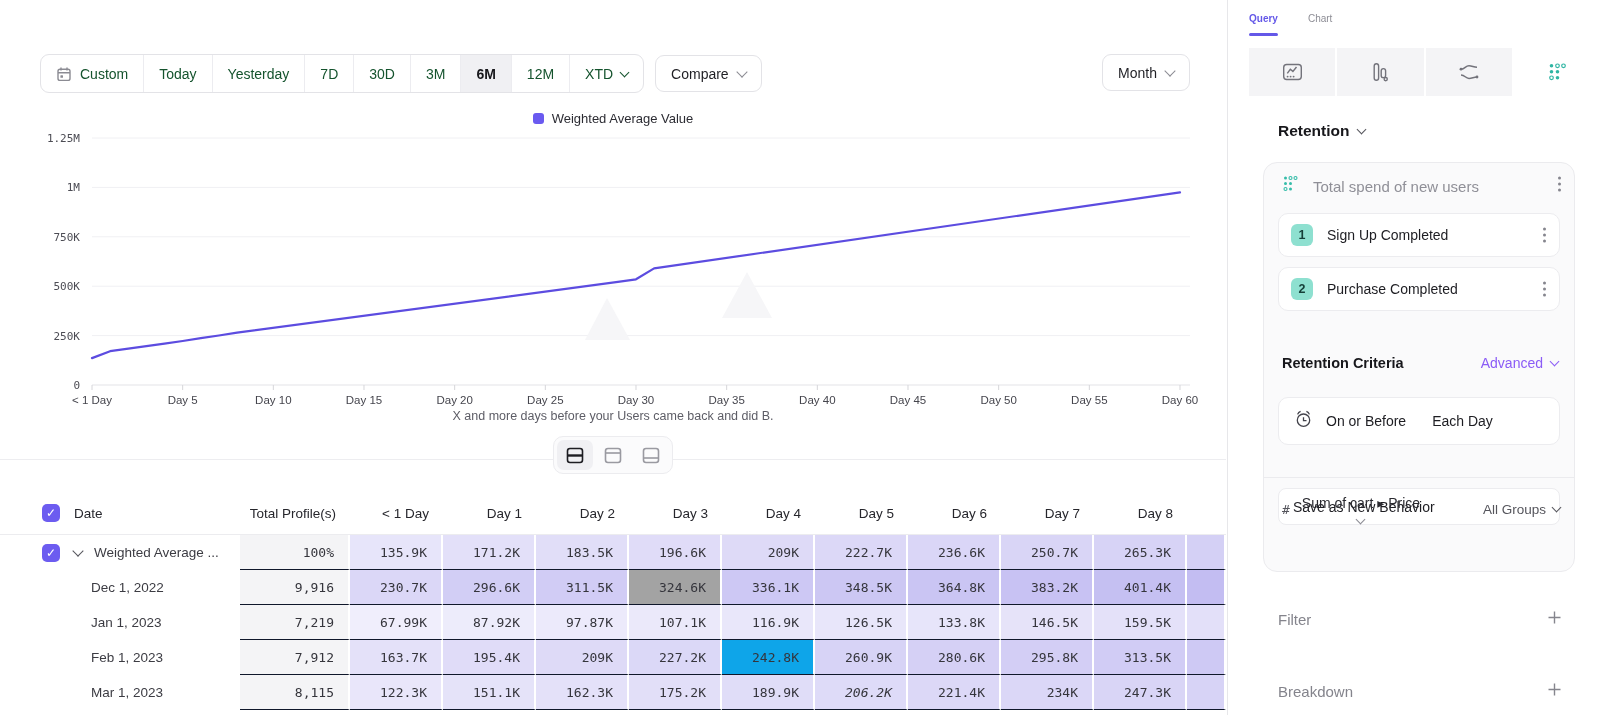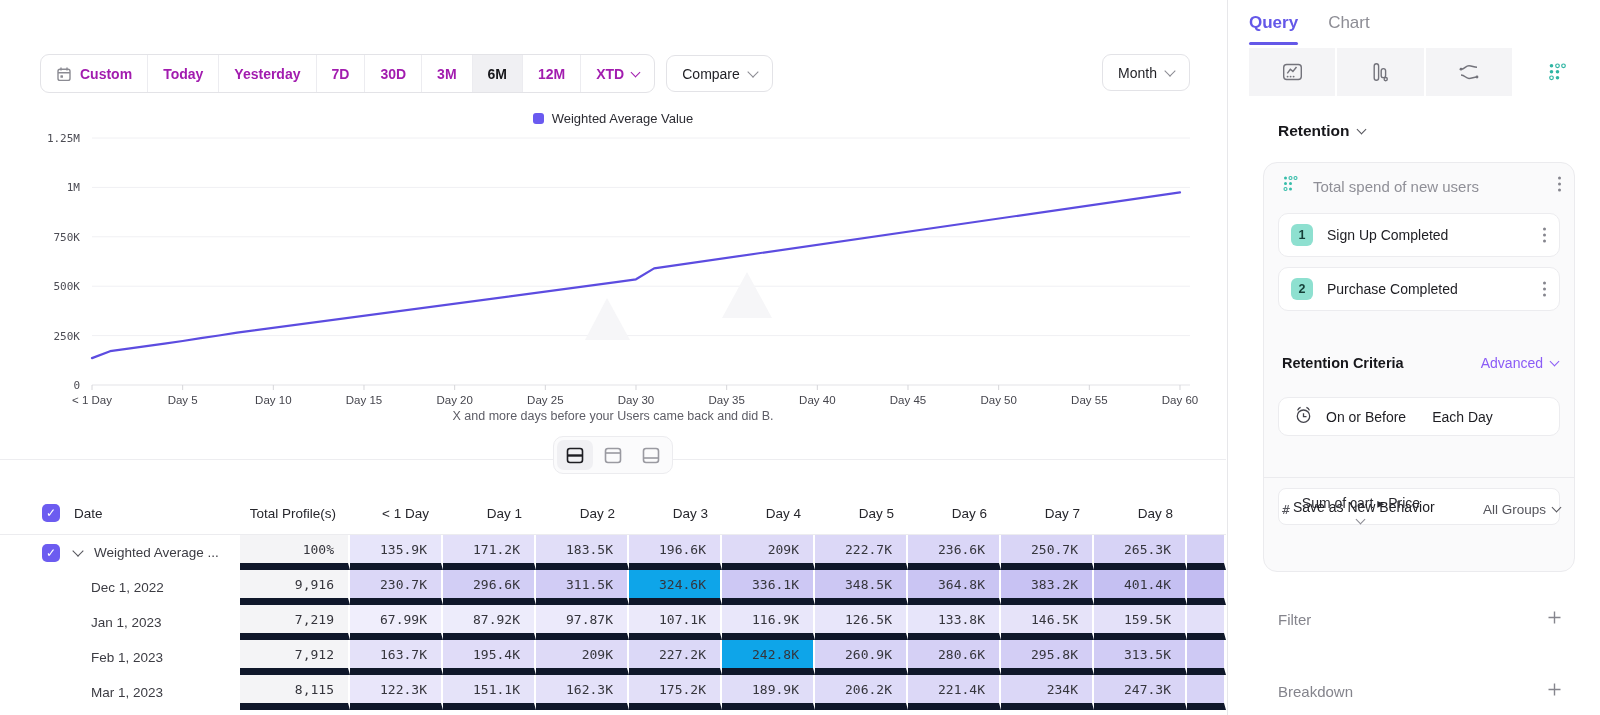--- a/index.html
+++ b/index.html
@@ -2,21 +2,21 @@
 <html><head>
 <meta charset="utf-8">
 <style>
   html,body{margin:0;padding:0;background:#fff;}
   .app{position:relative;width:1600px;height:715px;background:#fff;overflow:hidden;
        font-family:"Liberation Sans",sans-serif;color:#1f1f24;}
   
   .main{position:absolute;left:0;top:0;width:1226px;height:715px;}
   .toolbar{position:absolute;top:54px;left:40px;display:flex;gap:11px;align-items:center;}
   .segctl{display:flex;align-items:stretch;height:37px;border:1px solid #e3e3e7;border-radius:9px;background:#fff;overflow:hidden;}
-  .seg{display:flex;align-items:center;gap:8px;padding:0 15px;font-size:14px;color:#a21caf;cursor:pointer;border-left:1px solid #ececf0;white-space:nowrap;font-weight:bold;}
+  .seg{display:flex;align-items:center;gap:8px;padding:0 15px;font-size:14px;color:#14532d;cursor:pointer;border-left:1px solid #ececf0;white-space:nowrap;}
   .seg:first-child{border-left:none;}
   .seg.selected{background:#f0f0f3;color:#17171b;font-weight:bold;}
   .btn{display:flex;align-items:center;gap:9px;height:37px;padding:0 15px;border:1px solid #e3e3e7;border-radius:9px;background:#fff;font-size:14px;color:#1f1f24;cursor:pointer;font-family:inherit;}
   .toolbar-right{position:absolute;top:54px;right:36px;display:flex;gap:11px;}
   .chev{display:inline-block;width:7px;height:7px;border-right:1.7px solid currentColor;border-bottom:1.7px solid currentColor;transform:rotate(45deg);margin-top:-3px;}
   .chev.sm{width:6px;height:6px;}
   .muted{color:#8b8b93;}
   .legend{position:absolute;top:111px;left:0;width:1226px;display:flex;justify-content:center;align-items:center;gap:8px;font-size:13px;color:#2c2c33;}
   .legend .swatch{width:11px;height:11px;border-radius:3px;background:#6a5af0;}
   #chart-svg{position:absolute;top:105px;left:0;}
@@ -30,28 +30,28 @@
   
   .rtable{position:absolute;top:492px;left:0;width:1226px;}
   .trow{display:flex;height:35px;}
   .trow.head{height:42px;border-bottom:1px solid #ececef;}
   .c-date{width:240px;display:flex;align-items:center;padding-left:42px;box-sizing:border-box;font-size:13.5px;color:#3c3c43;}
   .c-total,.c-day{display:flex;align-items:center;justify-content:flex-end;padding-right:14px;box-sizing:border-box;}
   .c-total{width:110px;}
   .c-day{width:93px;}
   .c-sliver{flex:1;}
   .trow.head .c-total,.trow.head .c-day{font-size:13.5px;color:#26262c;background:#fff;font-family:"Liberation Sans",sans-serif;}
-  .num{font-family:"DejaVu Sans Mono",monospace;font-size:13px;color:#35353c;border-right:2px solid #fff;border-bottom:7px solid #0f172a;}
+  .num{font-family:"DejaVu Sans Mono",monospace;font-size:13px;color:#35353c;border-right:2px solid #fff;border-bottom:1px solid #0f172a;}
   .cbx{width:18px;height:18px;border-radius:5px;background:#6c5cf0;display:flex;align-items:center;justify-content:center;color:#fff;font-size:12px;cursor:pointer;flex:0 0 auto;}
   .expander{width:7px;height:7px;border-right:1.6px solid #55555c;border-bottom:1.6px solid #55555c;transform:rotate(45deg);margin:0 12px 3px 14px;cursor:pointer;}
   .datelab{margin-left:49px;}
   
   .side{position:absolute;left:1227px;top:0;right:0;bottom:0;background:#fff;border-left:1px solid #e7e7ea;}
   .q-tabs{position:absolute;top:0;left:21px;display:flex;gap:30px;}
-  .qtab{padding-top:13px;font-size:17px;color:#8d8d95;cursor:pointer;}
+  .qtab{padding-top:13px;font-size:10px;color:#8d8d95;cursor:pointer;}
   .qtab.active{color:#6458e8;font-weight:bold;}
   .qtab.active::after{content:'';display:block;height:3px;background:#6458e8;border-radius:2px;margin-top:9px;}
   .view-tabs{position:absolute;top:48px;left:21px;right:0;height:48px;display:flex;}
   .vtab{flex:1;display:flex;align-items:center;justify-content:center;background:#f4f4f6;border-right:2px solid #fff;cursor:pointer;}
   .vtab:last-child{border-right:none;}
   .vtab.active{background:#fff;}
   .sec-title{position:absolute;top:122px;left:50px;display:flex;align-items:center;gap:9px;font-size:15.5px;font-weight:bold;color:#17171b;}
   .sec-title .chev{color:#55555c;}
   .qcard{position:absolute;left:35px;top:162px;width:312px;height:410px;background:#fafafb;border:1px solid #ebebee;border-radius:14px;box-sizing:border-box;}
   .qcard-title{position:absolute;top:12px;left:18px;right:12px;display:flex;align-items:center;gap:13px;}
@@ -238,21 +238,21 @@
           <div class="c-sliver num" style="background: rgb(212, 208, 245);"></div>
         </div>
         <div class="trow">
           <div class="c-date">
             <span class="datelab">Dec 1, 2022</span>
           </div>
           <div class="c-total num" style="background: rgb(244, 244, 246);">9,916</div>
           <div class="c-day num" style="background: rgb(219, 215, 247);">230.7K</div>
           <div class="c-day num" style="background: rgb(210, 206, 245);">296.6K</div>
           <div class="c-day num" style="background: rgb(209, 204, 245);">311.5K</div>
-          <div class="c-day num" style="background: #0ea5e9; padding-left: 44px;">324.6K</div>
+          <div class="c-day num" style="background: #a3a3a3; padding-left: 44px;">324.6K</div>
           <div class="c-day num" style="background: rgb(205, 200, 244);">336.1K</div>
           <div class="c-day num" style="background: rgb(204, 199, 243);">348.5K</div>
           <div class="c-day num" style="background: rgb(202, 197, 243);">364.8K</div>
           <div class="c-day num" style="background: rgb(200, 194, 243);">383.2K</div>
           <div class="c-day num" style="background: rgb(197, 192, 242);">401.4K</div>
           <div class="c-sliver num" style="background: rgb(195, 189, 242);"></div>
         </div>
         <div class="trow">
           <div class="c-date">
             <span class="datelab">Jan 1, 2023</span>
@@ -288,21 +288,21 @@
         <div class="trow">
           <div class="c-date">
             <span class="datelab">Mar 1, 2023</span>
           </div>
           <div class="c-total num" style="background: rgb(244, 244, 246);">8,115</div>
           <div class="c-day num" style="background: rgb(233, 230, 250);">122.3K</div>
           <div class="c-day num" style="background: rgb(229, 227, 249);">151.1K</div>
           <div class="c-day num" style="background: rgb(228, 225, 249);">162.3K</div>
           <div class="c-day num" style="background: rgb(226, 223, 248);">175.2K</div>
           <div class="c-day num" style="background: rgb(224, 221, 248);">189.9K</div>
-          <div class="c-day num" style="background: rgb(222, 219, 248);">206.2K</div>
+          <div class="c-day num" style="background: rgb(222, 219, 248); font-style: italic;">206.2K</div>
           <div class="c-day num" style="background: rgb(220, 216, 247);">221.4K</div>
           <div class="c-day num" style="background: rgb(219, 215, 247);">234K</div>
           <div class="c-day num" style="background: rgb(217, 213, 246);">247.3K</div>
           <div class="c-sliver num" style="background: rgb(215, 211, 246);"></div>
         </div>
       </div>
   </div>
 
   <div class="side">
     <div class="q-tabs" id="q-tabs">
@@ -406,21 +406,21 @@
         </div>
 
       <div class="crit-row">
         <span class="lbl">Retention Criteria</span>
         <span class="adv">
           <span>Advanced</span>
           <span class="chev sm"></span>
         </span>
       </div>
 
-      <div class="whitecard" style="top:234px;height:39px;gap:12px;">
+      <div class="whitecard" style="top:234px;height:48px;gap:12px;">
         <span id="alarm-icon-slot"><svg width="21" height="20" viewBox="0 0 21 20" fill="none" stroke="#43434b" stroke-width="1.3">
               <circle cx="10.5" cy="11.2" r="6.2"></circle>
               <path d="M10.5 8.2v3.4h3"></path>
               <path d="M4.6 5.4c.5-1.4 1.6-2.5 3-3M16.4 5.4c-.5-1.4-1.6-2.5-3-3"></path>
             </svg></span>
         <span style="font-size:14px;color:#1d1d22;">On or Before</span>
         <span style="font-size:14px;color:#1d1d22;margin-left:14px;">Each Day</span>
       </div>
 
       <div class="card-div"></div>

